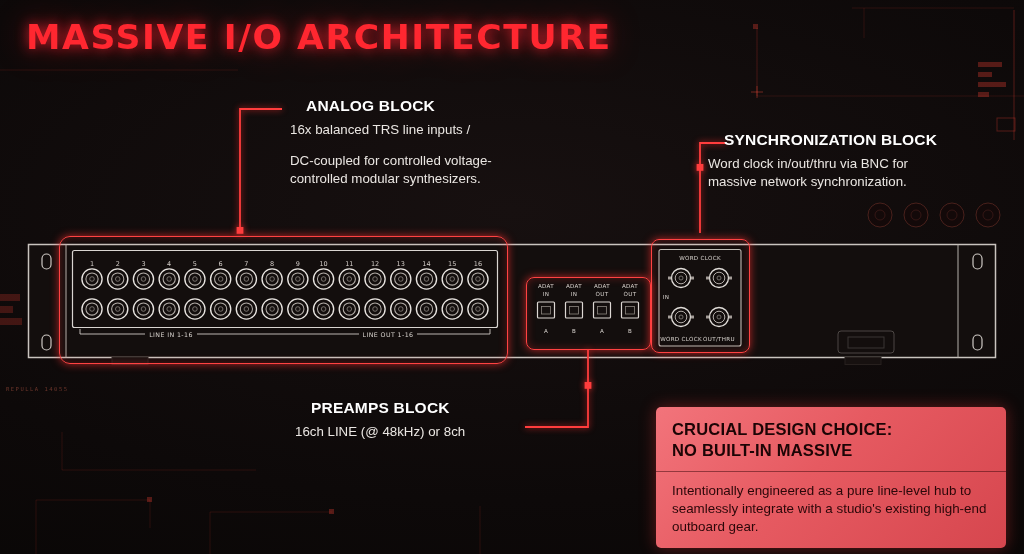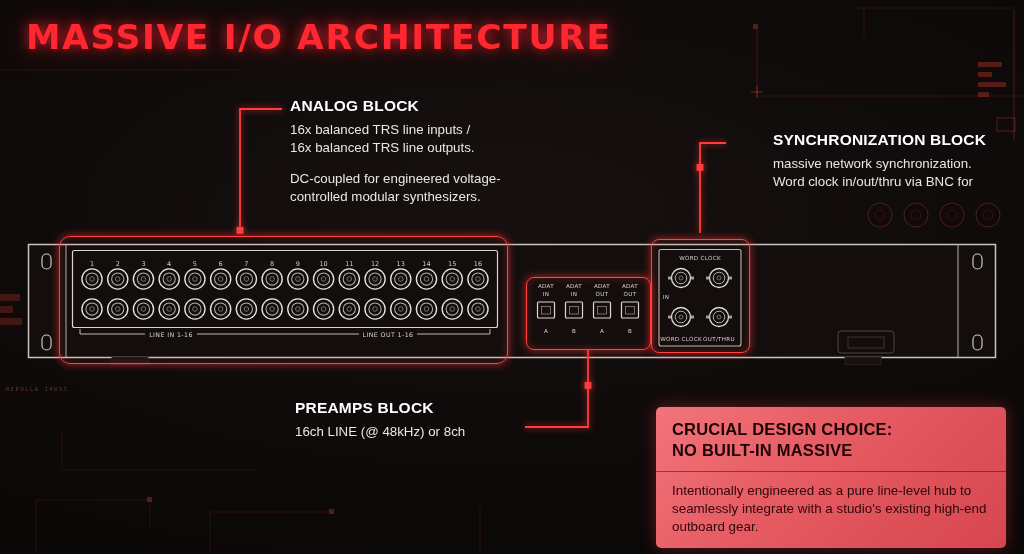--- a/index.html
+++ b/index.html
@@ -7,21 +7,21 @@
     background:radial-gradient(120% 95% at 50% 38%, #171010 0%, #0d0909 55%, #070504 100%);
     font-family:"Liberation Sans",sans-serif;}
   .stage svg{position:absolute;left:0;top:0;}
   
   .title{position:absolute;left:26px;top:18px;
     font:800 33px "DejaVu Sans",sans-serif;color:#ff2730;letter-spacing:1.5px;
     transform:scaleX(1.05);transform-origin:left top;white-space:nowrap;
     text-shadow:0 0 12px rgba(255,38,52,.8),0 0 34px rgba(255,38,52,.4);}
   
   .callout{position:absolute;}
-  .callout h3{margin:0 0 6px;font:700 15.5px "Liberation Sans",sans-serif;color:#ffffff;letter-spacing:.2px;}
+  .callout h3{margin:0 16px 6px;font:700 15.5px "Liberation Sans",sans-serif;color:#ffffff;letter-spacing:.2px;}
   .callout .line{font:400 13.3px "Liberation Sans",sans-serif;color:#eae6e2;line-height:18px;}
   .callout .gap{margin-top:13px;}
   
   .hl{position:absolute;border:1.6px solid #ff4242;
     box-shadow:0 0 9px rgba(255,50,50,.7), inset 0 0 9px rgba(255,50,50,.3);}
   #hl-analog{left:59px;top:236px;width:447px;height:126px;border-radius:11px;}
   #hl-adat{left:526px;top:277px;width:123px;height:71px;border-radius:8px;}
   #hl-wc{left:651px;top:239px;width:97px;height:112px;border-radius:8px;}
   
   .connectors{filter:drop-shadow(0 0 3px rgba(255,45,45,.85));}
@@ -372,29 +372,28 @@
     <rect x="696.6" y="164" width="6.8" height="6.8"></rect>
     <path d="M588 349 V427 H525"></path>
     <rect x="584.6" y="382" width="6.8" height="6.8"></rect>
   </svg>
 
   <div class="title">MASSIVE I/O ARCHITECTURE</div>
 
   <div class="callout" id="co-analog" style="left:290px;top:97px;">
     <h3>ANALOG BLOCK</h3>
     <div class="line">16x balanced TRS line inputs /</div>
-    <div class="line">16x balanced TRS line outputs.</div>
-    <div class="line gap">DC-coupled for engineered voltage-</div>
+    <div class="line gap">DC-coupled for controlled voltage-</div>
     <div class="line">controlled modular synthesizers.</div>
   </div>
 
-  <div class="callout" id="co-sync" style="left:773px;top:131px;">
+  <div class="callout" id="co-sync" style="left:708px;top:131px;">
     <h3>SYNCHRONIZATION BLOCK</h3>
+    <div class="line">Word clock in/out/thru via BNC for</div>
     <div class="line">massive network synchronization.</div>
-    <div class="line">Word clock in/out/thru via BNC for</div>
   </div>
 
   <div class="callout" id="co-digital" style="left:295px;top:399px;">
     <h3>PREAMPS BLOCK</h3>
     <div class="line">16ch LINE (@ 48kHz) or 8ch</div>
   </div>
 
   <div class="design-box">
     <div class="design-head">
       <div class="h">CRUCIAL DESIGN CHOICE:</div>

